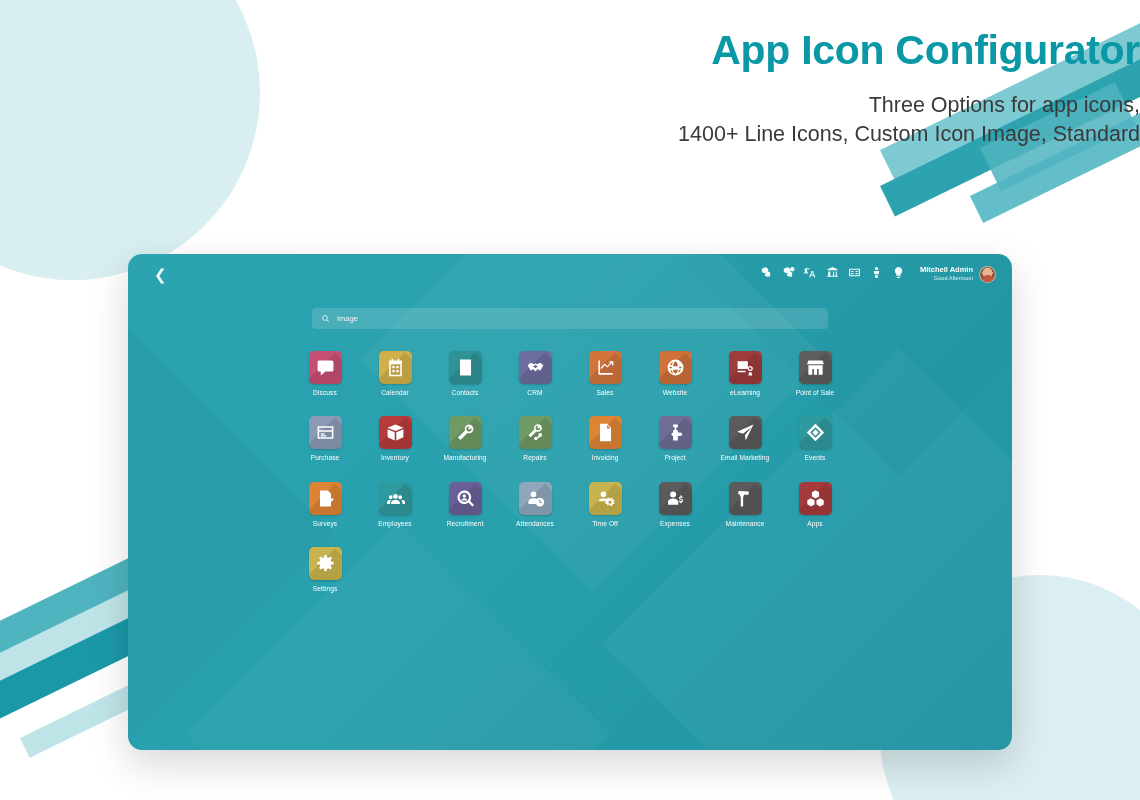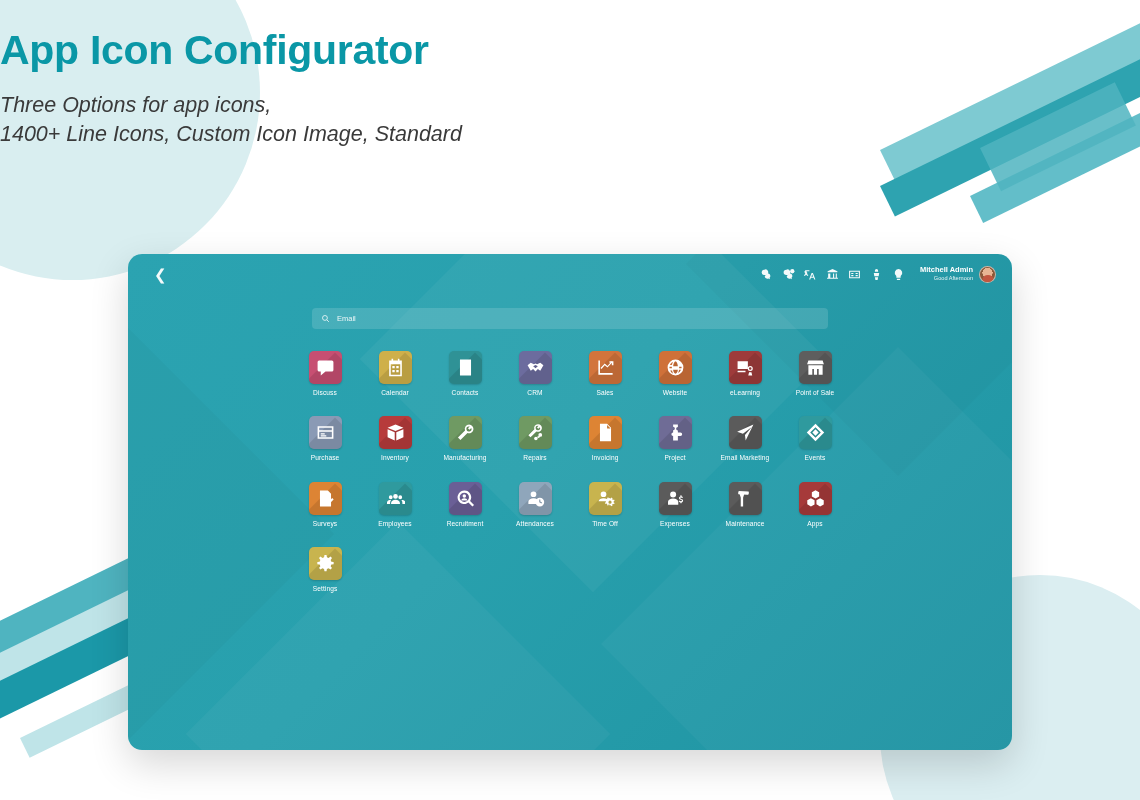--- a/index.html
+++ b/index.html
@@ -40,27 +40,27 @@
   .bl-a { left: -60px; bottom: 120px; width: 330px; height: 30px;
           background: #4fb4c0; transform: rotate(-26deg); }
   .bl-b { left: -60px; bottom: 92px; width: 330px; height: 26px;
           background: #bfe4e8; transform: rotate(-26deg); }
   .bl-c { left: -60px; bottom: 56px; width: 330px; height: 34px;
           background: #1b98a8; transform: rotate(-26deg); }
   .bl-d { left: 20px; bottom: 40px; width: 170px; height: 22px;
           background: #bfe4e8; transform: rotate(-26deg); }
 
   
-  .hdr { position: absolute; left: 0; right: 0; top: 26px; text-align: left; z-index: 5; }
+  .hdr { position: absolute; left: 0; right: 0; top: 26px; text-align: right; z-index: 5; }
   .hdr h1 {
     font-size: 41px; font-weight: bold; color: #0a97a6;
     letter-spacing: -0.3px; line-height: 1.2;
   }
   .hdr .sub {
-    margin-top: 16px; font-size: 21.5px; color: #3a3a3a; line-height: 1.35; font-weight: 400; font-style: italic;
+    margin-top: 16px; font-size: 21.5px; color: #3a3a3a; line-height: 1.35; font-weight: 400;
   }
 
   
   .window {
     position: absolute; left: 128px; top: 254px;
     width: 884px; height: 496px;
     border-radius: 14px;
     background: linear-gradient(135deg, #2ba3b1 0%, #28a0ad 45%, #1f93a2 100%);
     box-shadow: 0 14px 38px rgba(0,0,0,.16);
     overflow: hidden; z-index: 6;
@@ -76,21 +76,21 @@
   .f4 { left: -180px; top: 120px; width: 320px; height: 320px;
         background: rgba(0,0,0,.022); transform: rotate(45deg); }
   .f5 { left: 620px; top: -140px; width: 300px; height: 300px;
         background: rgba(0,0,0,.02); transform: rotate(45deg); }
 
   .topbar {
     position: relative; height: 40px; display: flex; align-items: center;
     padding: 0 16px 0 26px; z-index: 3;
   }
   .back-chevron { color: #fff; font-size: 15px; line-height: 1; opacity: .95; cursor: pointer; }
-  .topbar-right { margin-left: auto; display: flex; align-items: center; gap: 9px; }
+  .topbar-right { margin-left: auto; display: flex; align-items: flex-start; gap: 9px; }
   .tb-icon { width: 13px; height: 13px; display: inline-flex; align-items: center; justify-content: center; color: #fff; opacity: .95; cursor: pointer; }
   .tb-icon svg { width: 100%; height: 100%; display: block; fill: #fff; }
   .user-block { display: flex; align-items: center; gap: 6px; margin-left: 6px; cursor: pointer; }
   .user-text { text-align: right; line-height: 1.15; }
   .user-name { color: #fff; font-size: 7.5px; font-weight: bold; }
   .user-greet { color: #e3f3f5; font-size: 5.6px; }
   .avatar {
     width: 17px; height: 17px; border-radius: 50%;
     background: radial-gradient(circle at 50% 38%, #e8b593 0 42%, #8a5a3a 43% 100%);
     border: 1.2px solid rgba(255,255,255,.55);
@@ -220,21 +220,21 @@
           <span class="avatar"></span>
         </div>
       </div>
     </div>
 
     <div class="searchbar">
       <svg viewBox="0 0 24 24">
           <circle cx="10.5" cy="10.5" r="6.5"></circle>
           <line x1="15.5" y1="15.5" x2="21" y2="21"></line>
         </svg>
-      <span class="search-ph">Email</span>
+      <span class="search-ph">Image</span>
     </div>
 
     <div class="grid" id="app-grid">
         <div class="app">
           <div class="tile" style="background: rgb(199, 79, 114);">
             <svg viewBox="0 0 24 24">
               <path d="M4 3h16a2 2 0 012 2v10a2 2 0 01-2 2h-8l-6 5v-5H4a2 2 0 01-2-2V5a2 2 0 012-2zm3 5h10v1.8H7zm0 3.6h7V13H7z"></path>
             </svg>
           </div>
           <div class="app-label">Discuss</div>

